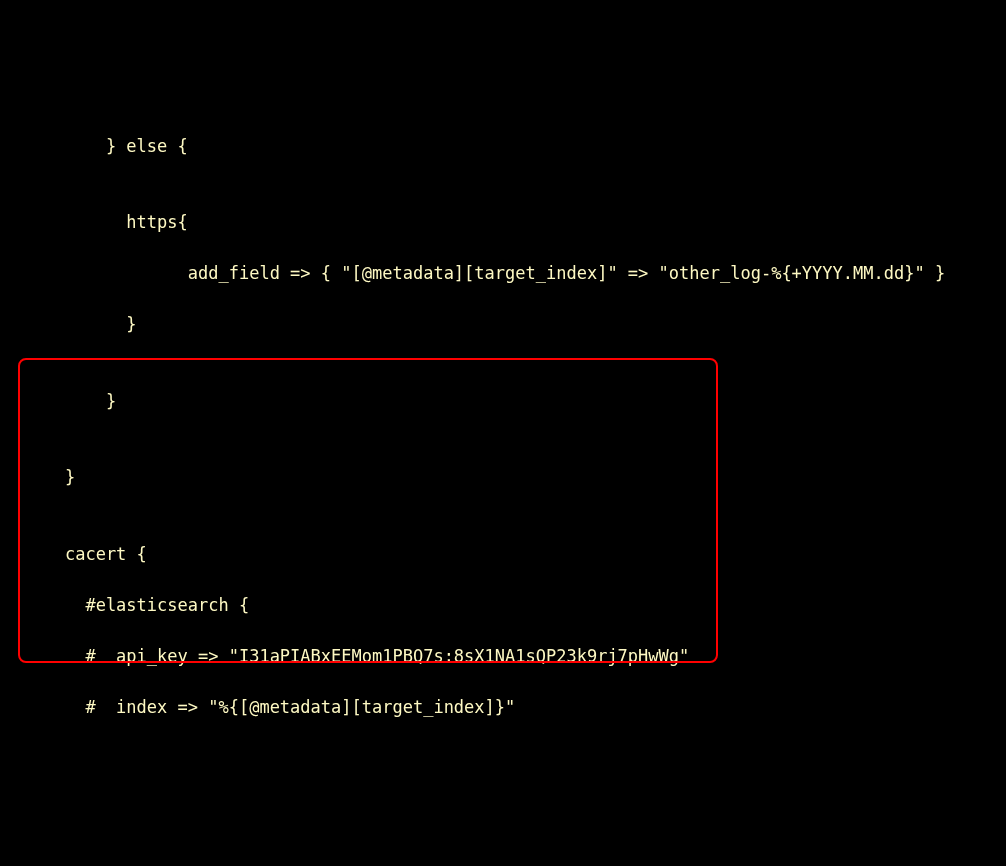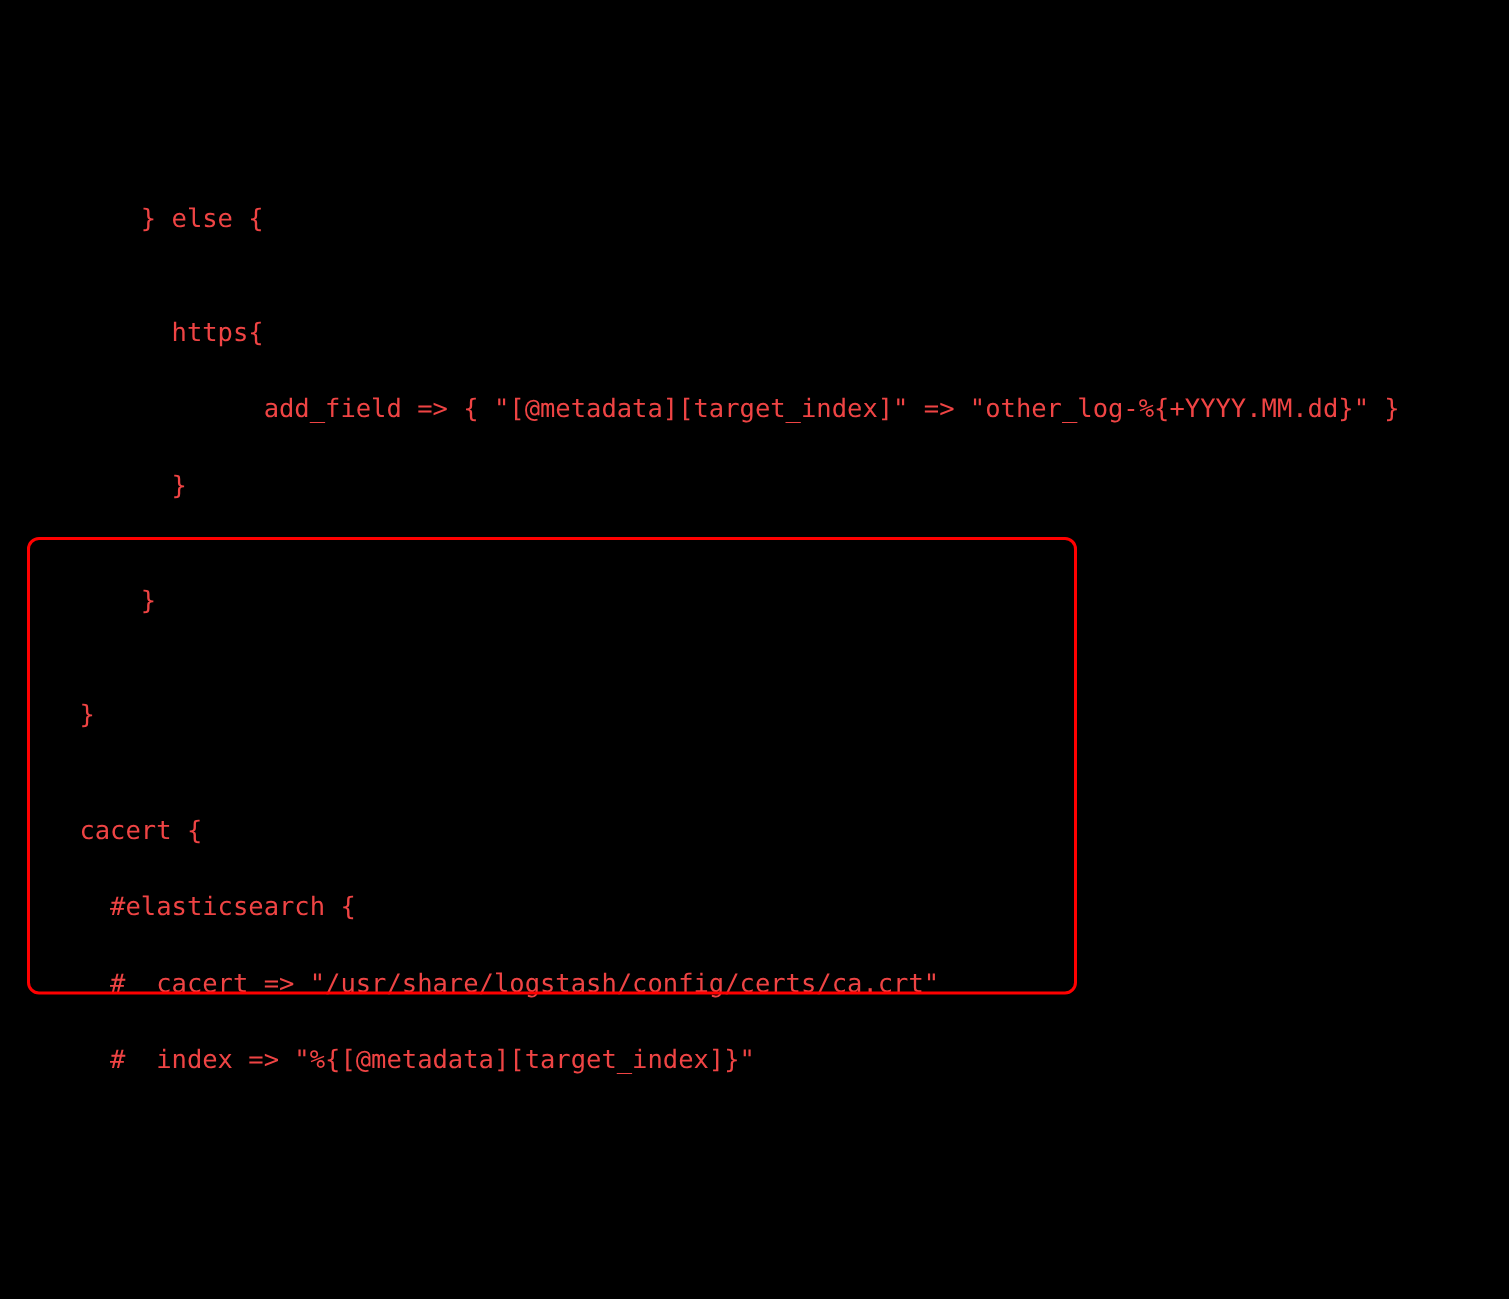--- a/index.html
+++ b/index.html
@@ -26,22 +26,22 @@
       position: absolute;
       border: 2px solid #ff0000;
       border-radius: 8px;
       top: 250px;
       left: 18px;
       width: 700px;
       height: 305px;
       pointer-events: none;
     }
     .line {
-      padding-left: 12px;
-      color: #ef4444;
+      padding-left: 24px;
+      color: #fef9c3;
       font-weight: 500;
     }
   </style>
 </head>
 <body>
 
 
 
 <div class="code-container">
 <div class="line">        } else {</div>
@@ -49,21 +49,21 @@
 <div class="line">          https{</div>
 <div class="line">                add_field =&gt; { "[@metadata][target_index]" =&gt; "other_log-%{+YYYY.MM.dd}" }</div>
 <div class="line">          }</div>
 <div class="line"></div>
 <div class="line">        }</div>
 <div class="line"></div>
 <div class="line">    }</div>
 <div class="line"></div>
 <div class="line">    cacert {</div>
 <div class="line">      #elasticsearch {</div>
-<div class="line">      #  cacert =&gt; "/usr/share/logstash/config/certs/ca.crt"</div>
+<div class="line">      #  api_key =&gt; "I31aPIABxEEMom1PBQ7s:8sX1NA1sQP23k9rj7pHwWg"</div>
 <div class="line">      #  index =&gt; "%{[@metadata][target_index]}"</div>
 
 
 
 
 
 
 
 
 

